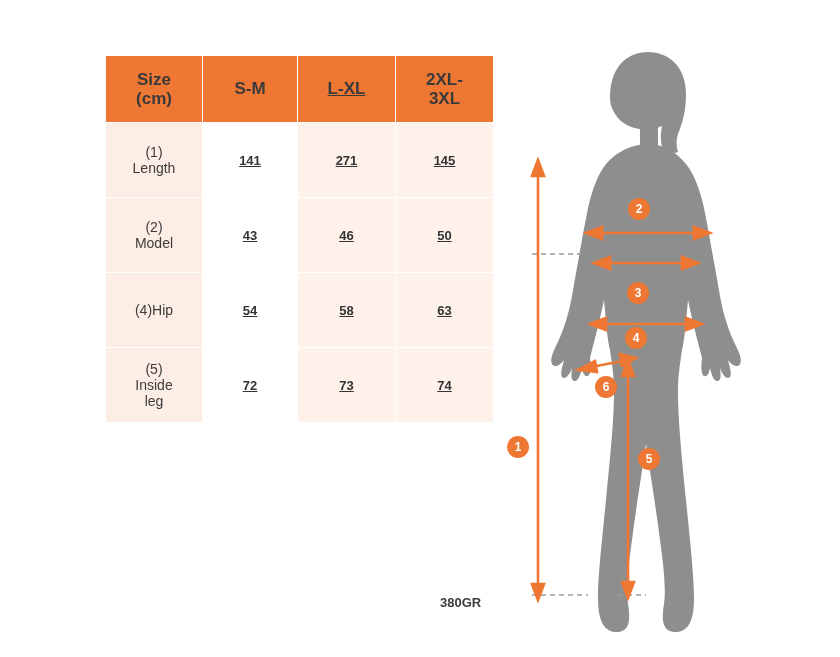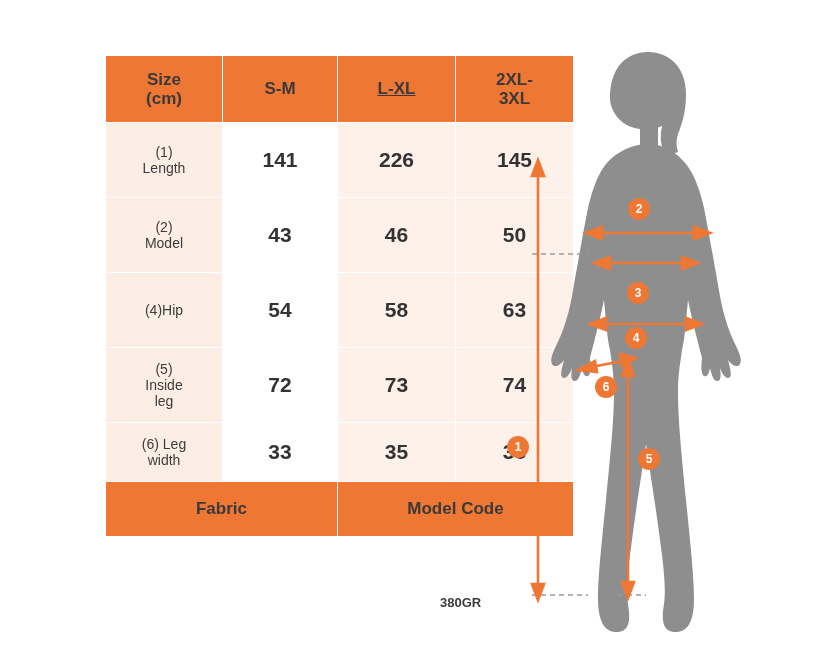--- a/index.html
+++ b/index.html
@@ -37,41 +37,42 @@
     text-align: center;
     vertical-align: middle;
     font-weight: bold;
     color: #3a3a3a;
   }
   thead th {
     background: #ee7733;
     color: #ffffff;
     font-size: 17px;
     height: 62px;
-    padding: 2px 13px;
+    padding: 2px 3px;
     line-height: 1.12;
   }
   thead th.hdr-size { width: 90px; }
   thead th.hdr-sm { width: 88px; }
   thead th.hdr-lxl { width: 91px; text-decoration: underline; }
   thead th.hdr-2xl { width: 91px; }
 
   tbody td.rowlabel {
     background: #fdeee5;
     font-size: 14px;
     color: #3c3c3c;
     padding: 4px 2px;
     line-height: 1.15;
     font-weight: normal;
   }
   tbody td.val {
-    font-size: 21px;
+    font-size: 13px;
     background: #ffffff;
     height: 58px;
     color: #333333;
+    text-decoration: underline;
   }
   tbody td.val.tint {
     background: #fdf1ea;
   }
   tbody tr.tall td { height: 66px; }
   tbody tr.short td { height: 50px; }
 
   .fabric-row td {
     background: #ee7733;
     color: #ffffff;
@@ -146,21 +147,21 @@
         </tr>
       </thead>
       <tbody>
 
         <tr class="tall">
           <td class="rowlabel">
             <div>(1)</div>
             <div>Length</div>
           </td>
           <td class="val">141</td>
-          <td class="val tint">226</td>
+          <td class="val tint">271</td>
           <td class="val tint">145</td>
         </tr>
 
         <tr class="tall">
           <td class="rowlabel">
             <div>(2)</div>
             <div>Model</div>
           </td>
           <td class="val">43</td>
           <td class="val tint">46</td>
@@ -181,34 +182,21 @@
           <td class="rowlabel">
             <div>(5)</div>
             <div>Inside</div>
             <div>leg</div>
           </td>
           <td class="val">72</td>
           <td class="val tint">73</td>
           <td class="val tint">74</td>
         </tr>
 
-        <tr class="short">
-          <td class="rowlabel">
-            <div>(6) Leg</div>
-            <div>width</div>
-          </td>
-          <td class="val">33</td>
-          <td class="val tint">35</td>
-          <td class="val tint">38</td>
-        </tr>
-
-        <tr class="fabric-row">
-          <td colspan="2">Fabric</td>
-          <td colspan="2">Model Code</td>
-        </tr>
+
 
 
       </tbody>
     </table>
   </div>
 
   <div class="gr-note">380GR</div>
 
   <div class="figure-wrap">
     <svg width="360" height="630" viewBox="0 0 360 630">

